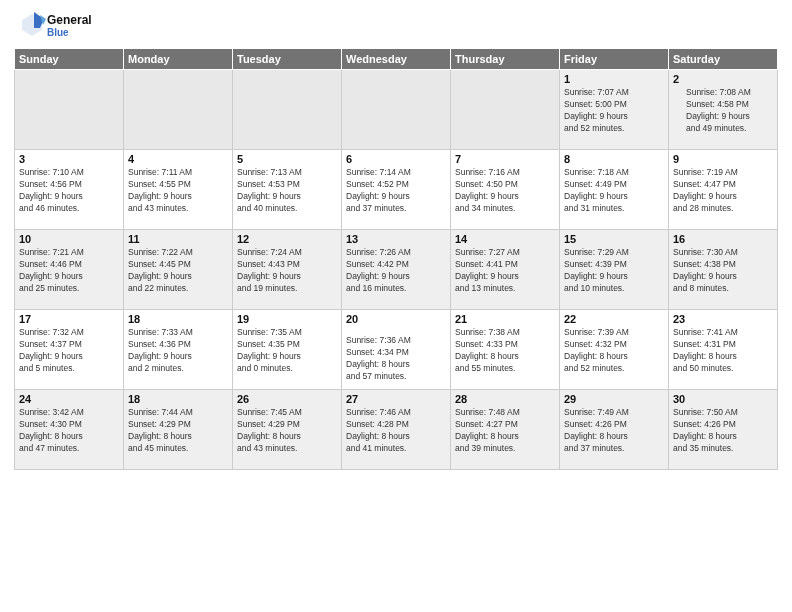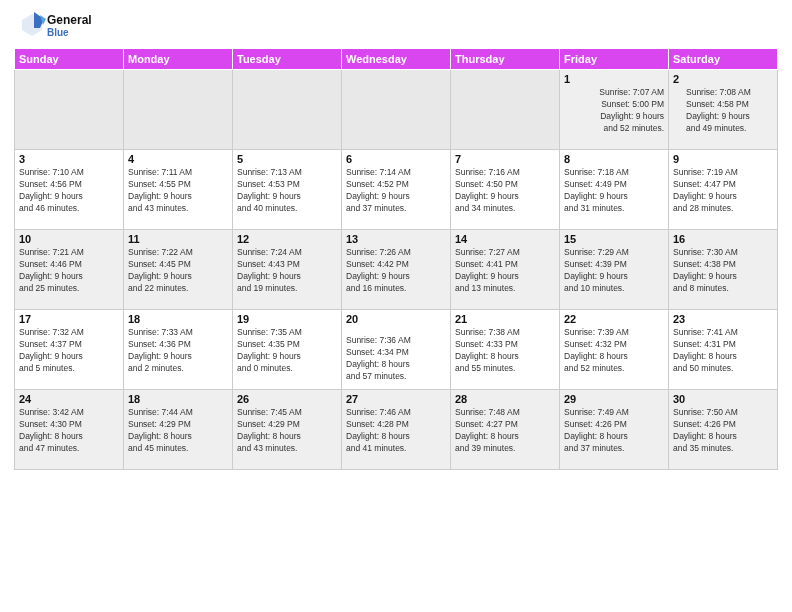--- a/index.html
+++ b/index.html
@@ -37,21 +37,21 @@
     .subtitle {
       font-size: 13px;
       color: #444;
     }
     .calendar {
       width: 100%;
       border-collapse: collapse;
       table-layout: fixed;
     }
     .calendar th {
-      background: #d946ef;
+      background: #737373;
       color: #fff;
       font-size: 11px;
       font-weight: bold;
       padding: 4px 4px;
       text-align: left;
       border: 1px solid #fff;
     }
     .calendar td {
       border: 1px solid #ccc;
       vertical-align: top;
@@ -122,21 +122,21 @@
     </thead>
     <tbody id="calendar-body">
     <tr class="row-shaded">
           <td class="empty"></td>
           <td class="empty"></td>
           <td class="empty"></td>
           <td class="empty"></td>
           <td class="empty"></td>
           <td>
             <span class="day-number">1</span>
-            <div class="day-info" style="white-space: pre-line; text-align: right;">Sunrise: 7:07 AM
+            <div class="day-info" style="white-space: pre-line;">Sunrise: 7:07 AM
 Sunset: 5:00 PM
 Daylight: 9 hours
 and 52 minutes.</div>
           </td>
           <td>
             <span class="day-number">2</span>
             <div class="day-info" style="white-space: pre-line; margin-left: 13px;">Sunrise: 7:08 AM
 Sunset: 4:58 PM
 Daylight: 9 hours
 and 49 minutes.</div>

